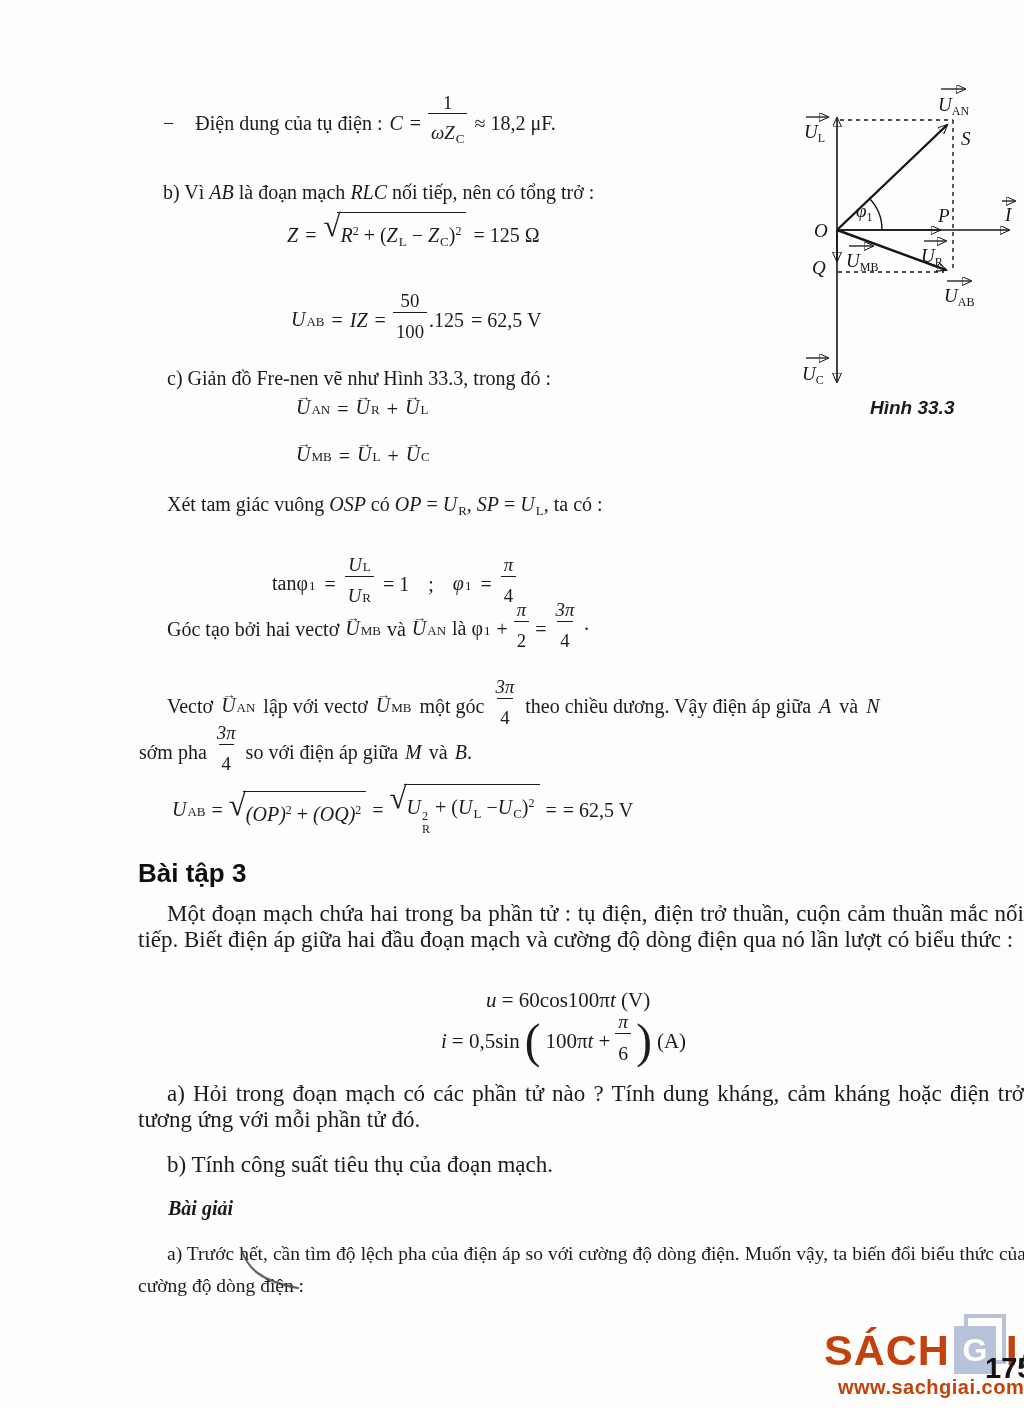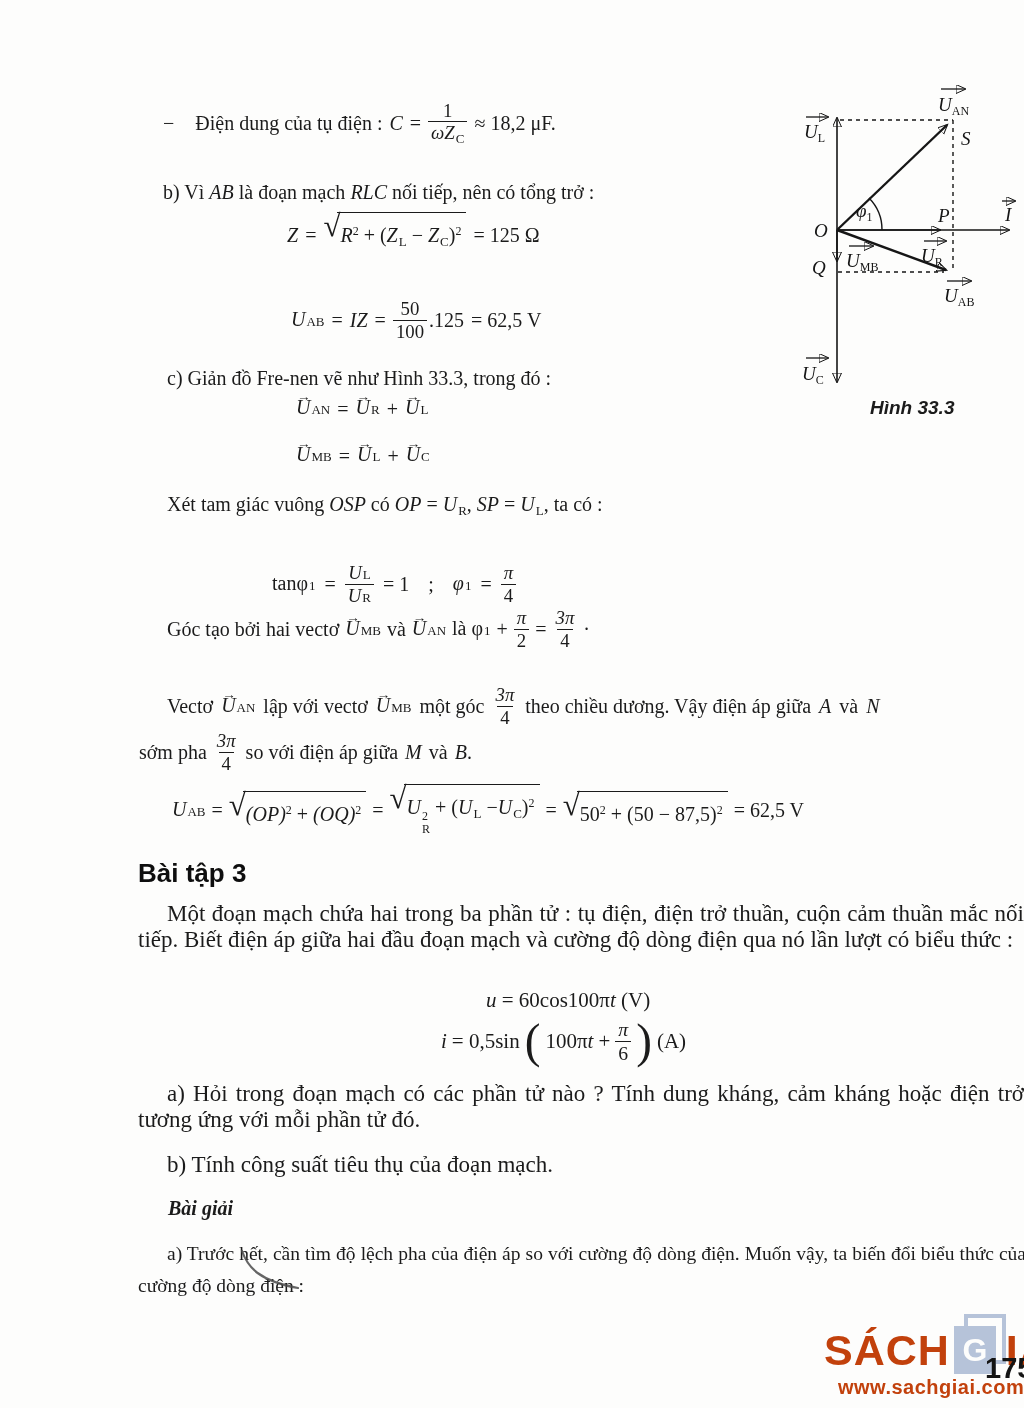--- a/index.html
+++ b/index.html
@@ -7,21 +7,21 @@
         font-family:"Liberation Serif",serif;color:#1b1b1b;}
   .abs{position:absolute;}
   .t{font-size:20px;line-height:32px;}
   .it{font-style:italic;}
   .vrow{display:inline-flex;align-items:center;gap:7px;white-space:nowrap;}
   .g{display:inline-flex;align-items:baseline;gap:0;white-space:nowrap;}
   .sub{font-size:13px;vertical-align:-4px;font-style:normal;margin-left:1px;}
   .sup{font-size:12px;vertical-align:7px;font-style:normal;}
   .frac{display:inline-flex;flex-direction:column;align-items:center;line-height:1.12;
         font-size:0.94em;vertical-align:middle;}
-  .frac .fd{border-top:1.7px solid #1b1b1b;padding:0 3px;}
+  .frac .fd{border-top:1.7px solid #1b1b1b;padding:8px 3px;}
   .frac .fn{padding:0 3px;}
   .sqrt{display:inline-flex;align-items:stretch;}
   .sqrt::before{content:"√";font-size:1.55em;line-height:1;font-style:normal;
         align-self:flex-start;margin-right:-3px;transform:translateY(-2px);}
   .sqrt .rad{border-top:1.8px solid #1b1b1b;padding:2px 5px 0 3px;white-space:nowrap;}
   .ss{display:inline-flex;flex-direction:column;align-items:flex-start;font-size:12px;
       line-height:1.05;vertical-align:-6px;margin-left:1px;}
   .vec{position:relative;display:inline-block;font-style:italic;}
   .vec::after{content:"→";position:absolute;left:1px;top:-0.72em;font-size:0.68em;font-style:normal;}
   .bp{font-size:225%;font-weight:400;line-height:0.85;transform:scaleY(1.02);}
@@ -244,26 +244,20 @@
         <span class="rad">
       <span class="it">U</span><span class="ss">
             <span>2</span>
             <span>R</span>
           </span>
       <span>+ (</span><span class="it">U</span><span class="sub">L</span>
       <span>−</span><span class="it">U</span><span class="sub">C</span><span>)</span><span class="sup">2</span>
     </span>
       </span>
     <span>=</span>
-    <span class="sqrt">
-        <span class="rad">
-      <span>50</span><span class="sup">2</span>
-      <span>+ (50 − 87,5)</span><span class="sup">2</span>
-    </span>
-      </span>
     <span>= 62,5 V</span>
   </div>
 
   <div class="abs h-ex" style="left:138px;top:858px;">Bài tập 3</div>
 
   <div class="abs para" style="left:138px;top:901px;width:886px;">Một đoạn mạch chứa hai trong ba phần tử : tụ điện, điện trở thuần, cuộn cảm thuần mắc nối tiếp. Biết điện áp giữa hai đầu đoạn mạch và cường độ dòng điện qua nó lần lượt có biểu thức :</div>
 
   <div class="abs t" style="left:486px;top:984px;font-size:21px;">
     <span class="it">u</span><span> = 60cos100π</span><span class="it">t</span><span> (V)</span>
   </div>

